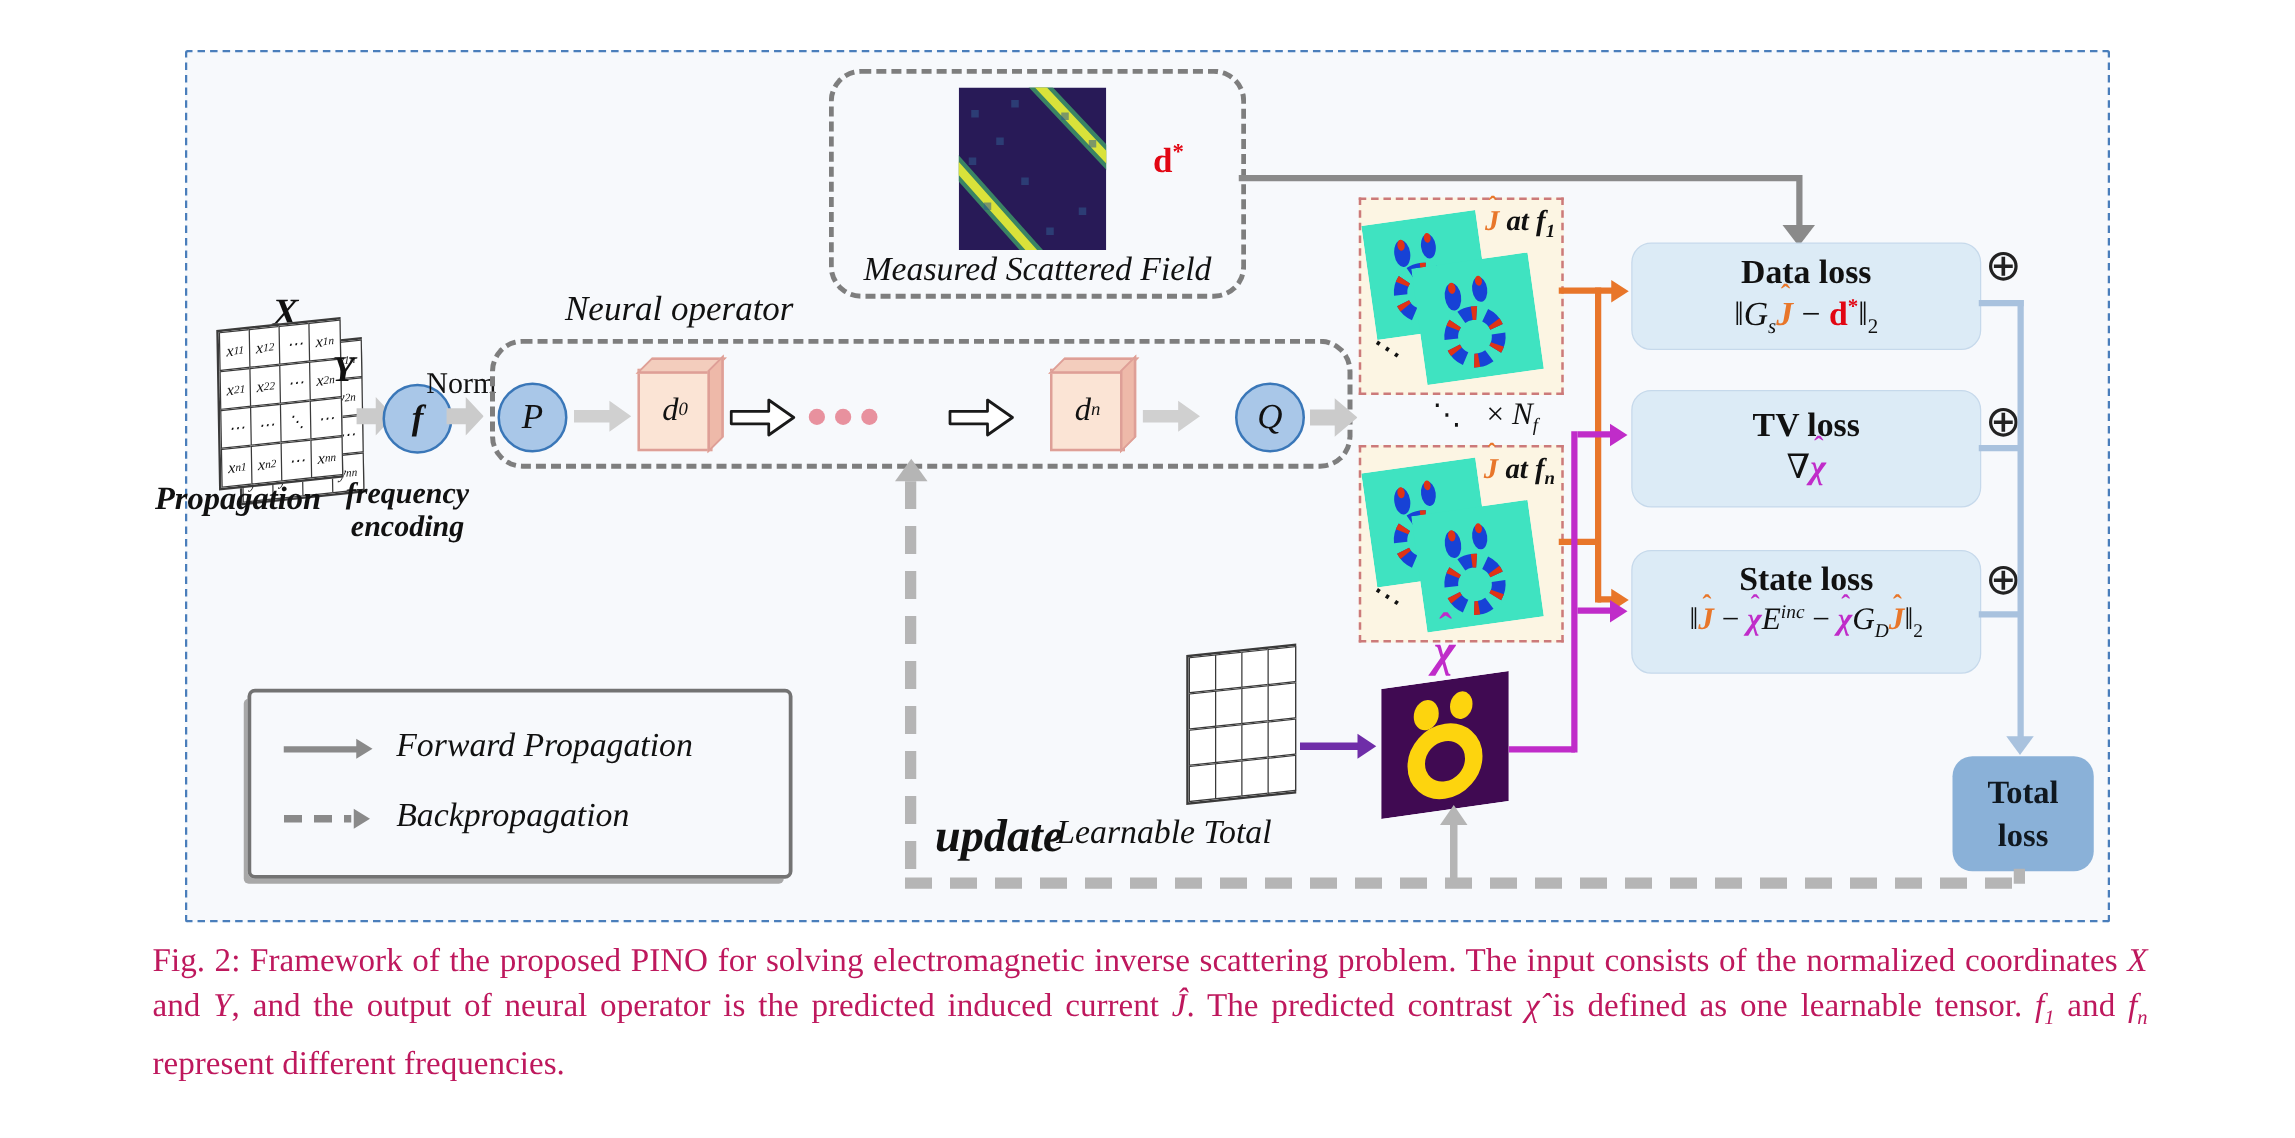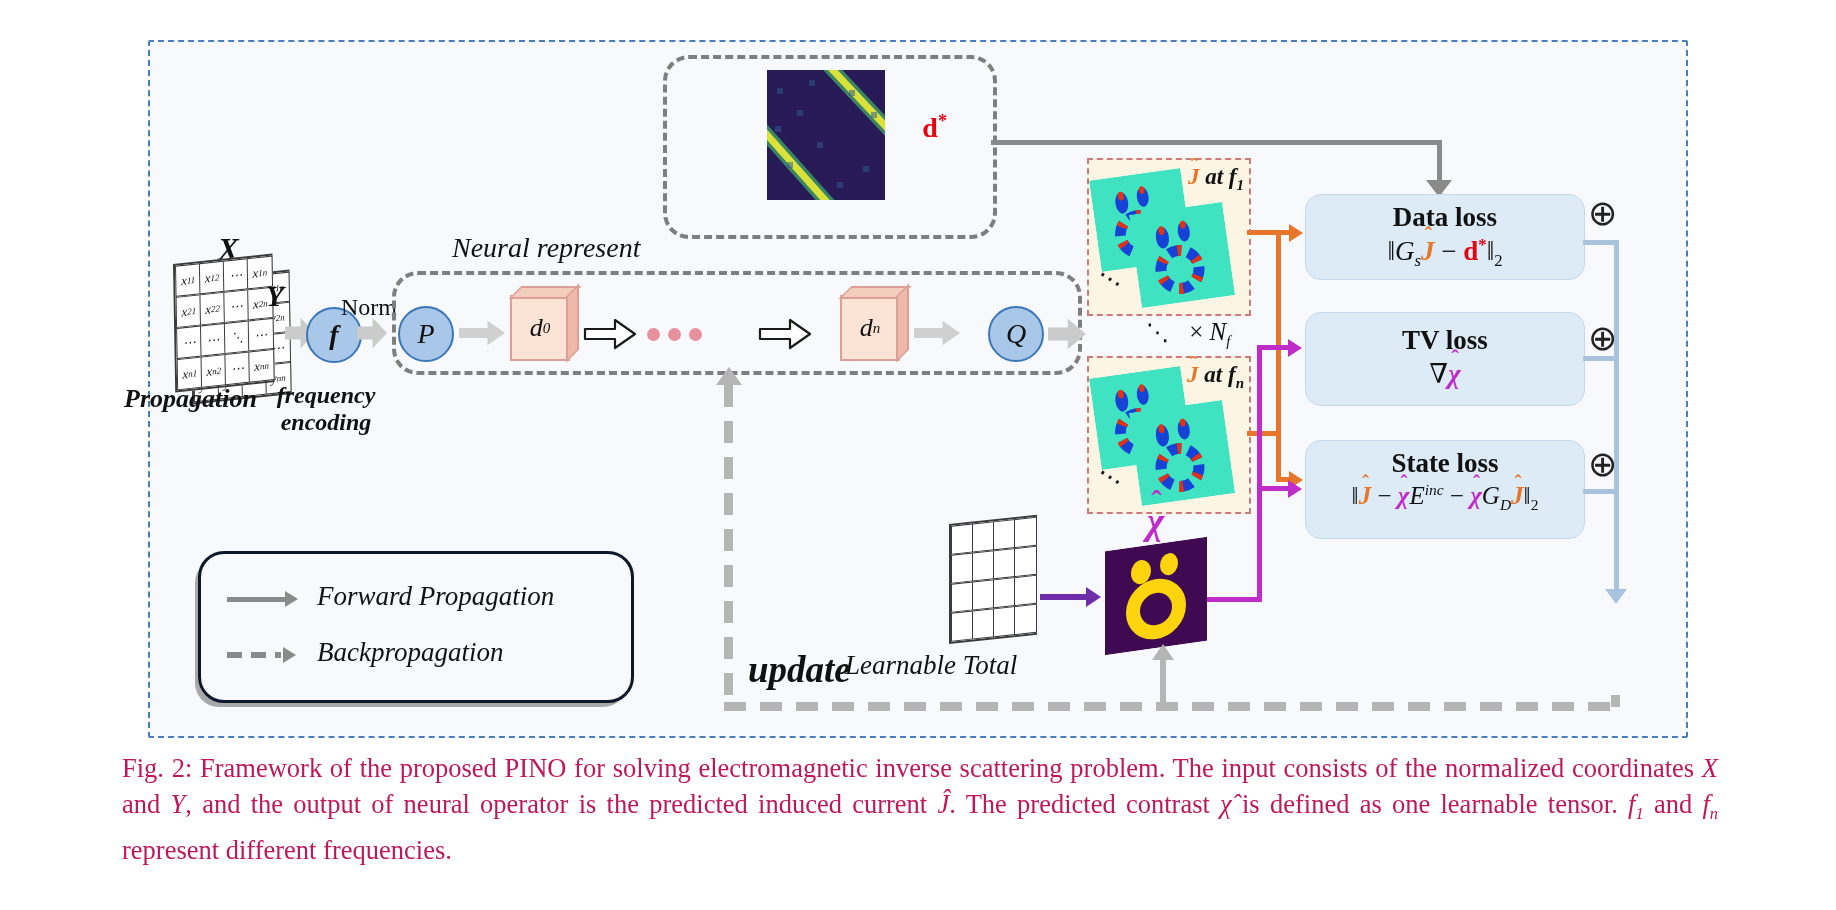--- a/index.html
+++ b/index.html
@@ -68,21 +68,21 @@
   .predbox{left:1087px;width:160px;height:154px;background:#fcf5e3;border:2px dashed #cc7a7a;}
   .panel{position:absolute;transform:rotate(-8deg);}
   .predlabel{position:absolute;right:5px;top:4px;font-weight:bold;font-style:italic;font-size:23px;}
   .dots3{position:absolute;left:8px;top:104px;font-size:26px;transform:rotate(33deg);letter-spacing:2px;}
   
   .ital{font-style:italic;}
   .boldital{font-weight:bold;font-style:italic;}
   .plus{font-family:"DejaVu Sans","Liberation Sans",sans-serif;font-size:35px;line-height:1;color:#222;}
   .totalbox{background:#8ab1d8;border-radius:16px;text-align:center;font-weight:bold;font-size:26px;
             line-height:1.35;display:flex;flex-direction:column;justify-content:center;color:#101820;}
-  .legend{border:3px solid #0f172a;border-radius:26px;box-shadow:-5px 6px 0 -2px #a8a8a8;}
+  .legend{border:3px solid #737373;border-radius:6px;box-shadow:-5px 6px 0 -2px #a8a8a8;}
   .pinkdot{width:13px;height:13px;border-radius:50%;background:#e8919e;display:inline-block;margin-right:8px;}
   .caption{left:122px;top:750px;width:1596px;font-size:26.5px;line-height:36px;text-align:justify;color:#be185d;}
   .caption .m{font-style:italic;}
   .caption sub{font-size:.62em;font-style:italic;}
 </style>
 </head>
 <body>
 
 <div class="page">
 
@@ -106,20 +106,21 @@
           <rect x="50" y="72" width="6" height="6"></rect>
         <rect x="8" y="56" width="6" height="6"></rect>
           <rect x="70" y="112" width="6" height="6"></rect>
         <rect x="42" y="10" width="6" height="6"></rect>
           <rect x="104" y="42" width="6" height="6"></rect>
       </g>
     </svg>
     <div class="abs" style="right:46px;top:52px;font-size:28px;font-weight:bold;" class2="red">
       <span class="red">d</span><sup class="red" style="font-size:.65em;">*</sup>
     </div>
+    <div class="abs ital" style="left:0;bottom:4px;width:100%;text-align:center;font-size:27px;">Measured Scattered Field</div>
   </div>
 
   <div class="abs line" style="left:991px;top:140px;width:450px;height:5px;"></div>
   <div class="abs line" style="left:1437px;top:140px;width:5px;height:42px;"></div>
   <div class="abs tri head-d-g" style="left:1426px;top:180px;"></div>
 
   <div class="abs boldital" style="left:218px;top:232px;font-size:31px;">X</div>
 
   <div class="abs mgrid ygrid" style="left:190px;top:280px;grid-template-columns:repeat(4,24px);transform:rotate(-6deg) skewX(-5deg);">
     <span class="mc">
@@ -264,21 +265,21 @@
     <span>f</span>
   </div>
   <div class="abs boldital" style="left:266px;top:382px;width:120px;text-align:center;font-size:24px;line-height:27px;">
     <div>frequency</div>
       <div>encoding</div>
   </div>
 
   <div class="abs" style="left:341px;top:294px;font-size:24px;">Norm</div>
   <div class="abs barrow" style="left:357px;top:317px;width:30px;height:32px;"></div>
 
-  <div class="abs ital" style="left:452px;top:232px;font-size:28px;">Neural represent</div>
+  <div class="abs ital" style="left:452px;top:232px;font-size:28px;">Neural operator</div>
   <div class="abs gdash" style="left:392px;top:271px;width:682px;height:96px;"></div>
 
   <div class="abs circle" style="left:398px;top:306px;">
     <span>P</span>
   </div>
   <div class="abs barrow-long" style="left:459px;top:319px;width:46px;height:28px;"></div>
 
   <div class="abs box3d" style="left:510px;top:295px;">
     <span class="ftop"></span>
     <span class="fside"></span>
@@ -445,20 +446,24 @@
   <div class="abs plus" style="left:1588px;top:196px;">⊕</div>
   <div class="abs plus" style="left:1588px;top:321px;">⊕</div>
   <div class="abs plus" style="left:1588px;top:447px;">⊕</div>
 
   <div class="abs bline" style="left:1583px;top:240px;width:36px;height:5px;"></div>
   <div class="abs bline" style="left:1614px;top:240px;width:5px;height:350px;"></div>
   <div class="abs bline" style="left:1583px;top:356px;width:33px;height:5px;"></div>
   <div class="abs bline" style="left:1583px;top:489px;width:33px;height:5px;"></div>
   <div class="abs tri head-d-b" style="left:1605px;top:589px;"></div>
 
+  <div class="abs totalbox" style="left:1562px;top:605px;width:113px;height:92px;">
+    <div>Total</div>
+    <div>loss</div>
+  </div>
 
   <div class="abs tri head-u-bp" style="left:716px;top:367px;"></div>
   <div class="abs vdash" style="left:724px;top:385px;height:325px;"></div>
   <div class="abs hdash" style="left:724px;top:702px;width:896px;"></div>
   <div class="abs gline2" style="left:1611px;top:695px;width:9px;height:12px;"></div>
   <div class="abs gline2" style="left:1160px;top:658px;width:6px;height:46px;"></div>
   <div class="abs tri head-u-bp2" style="left:1152px;top:644px;"></div>
 
   <div class="abs boldital" style="left:748px;top:648px;font-size:37px;">update</div>
 

